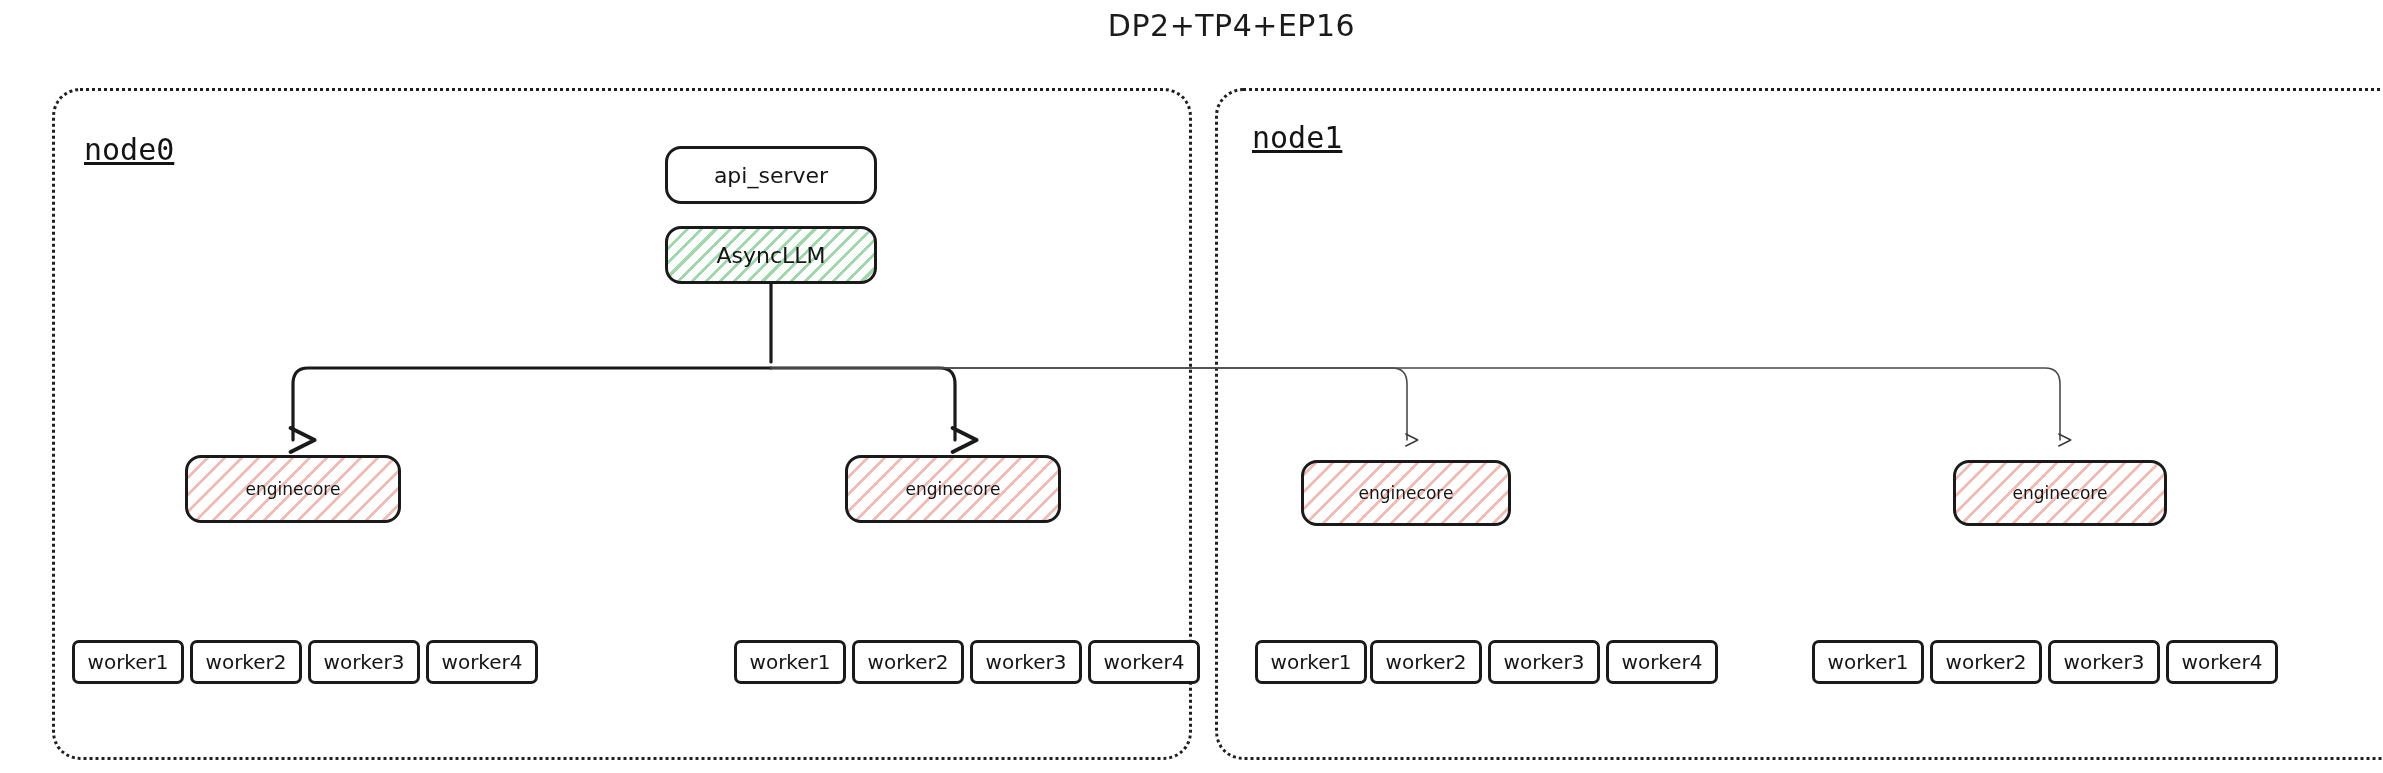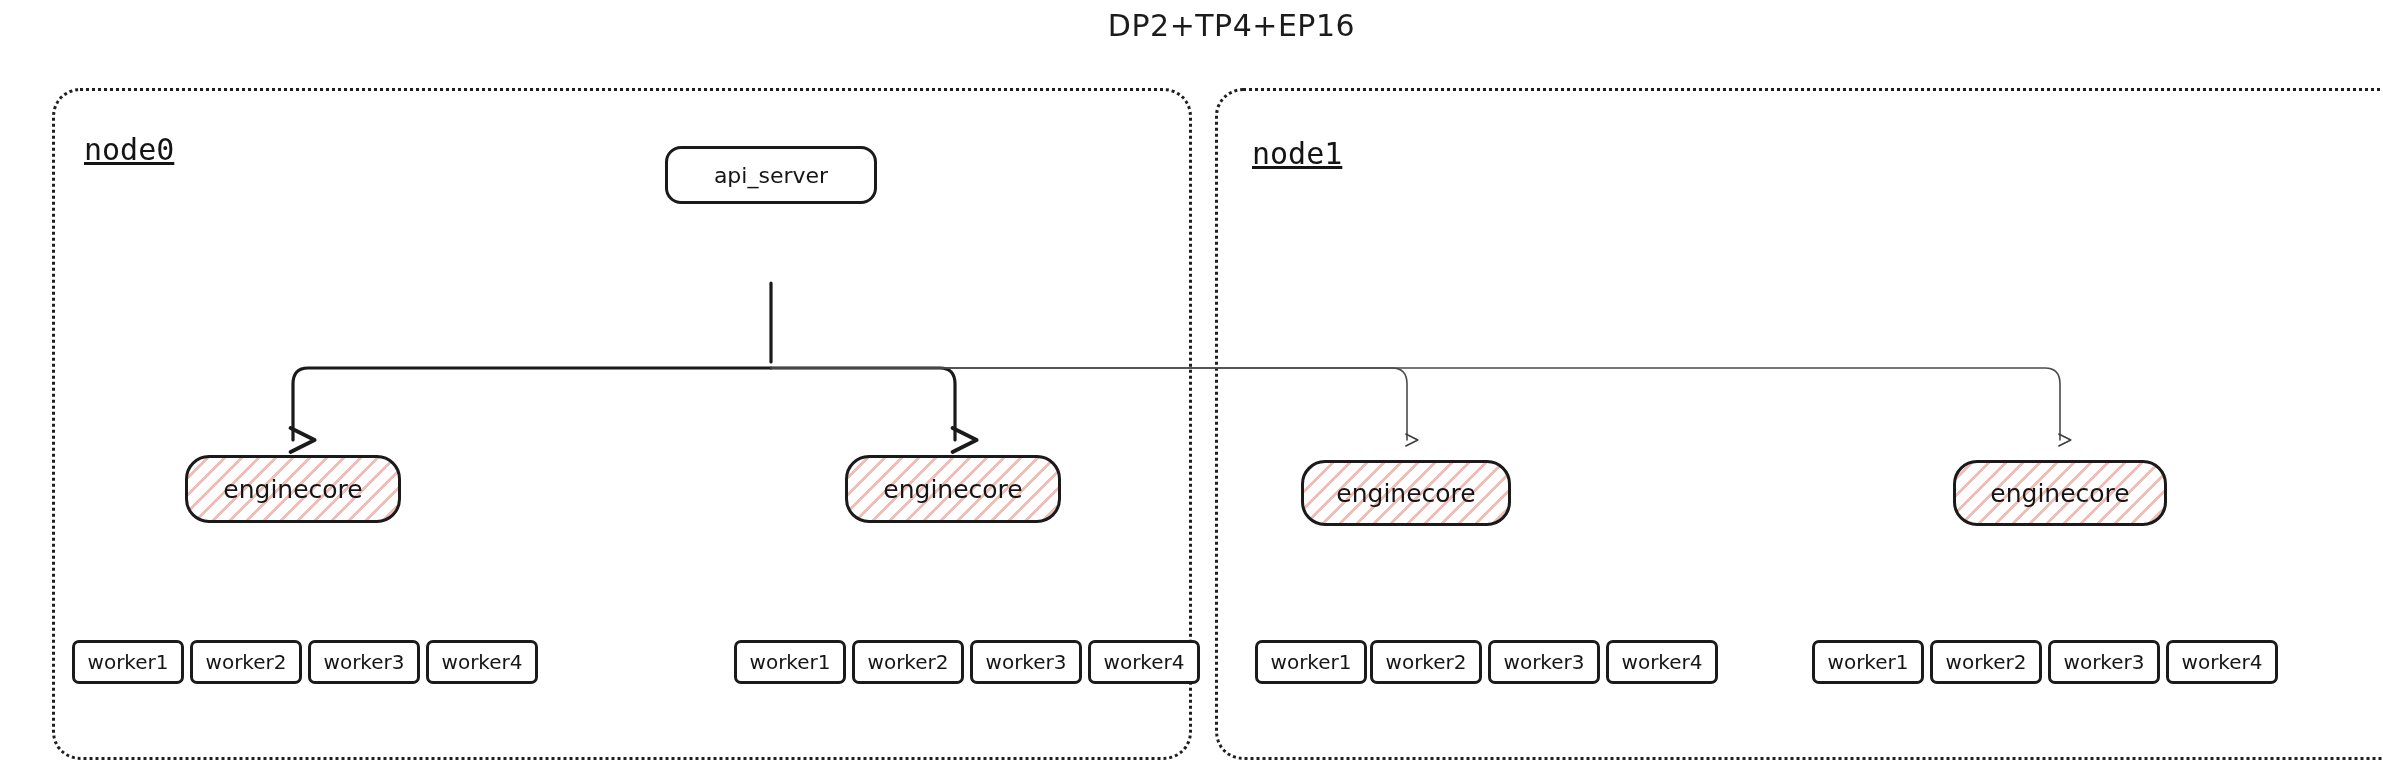--- a/index.html
+++ b/index.html
@@ -74,22 +74,22 @@
     font-size: 22px;
     background-image: repeating-linear-gradient(
       -45deg,
       rgba(255,255,255,0) 0px,
       rgba(255,255,255,0) 7px,
       #9fd8ab 7px,
       #9fd8ab 10px
     );
   }
   .box-enginecore {
-    border-radius: 24px;
-    font-size: 25px;
+    border-radius: 16px;
+    font-size: 17px;
     background-image: repeating-linear-gradient(
       -45deg,
       rgba(255,255,255,0) 0px,
       rgba(255,255,255,0) 9px,
       #f3bdb6 9px,
       #f3bdb6 12px
     );
   }
   .box-worker {
     border-radius: 7px;
@@ -111,21 +111,21 @@
 <body>
 
 <div id="stage">
 
   <div class="diagram-title">DP2+TP4+EP16</div>
 
   <div class="node-container" style="left:12px; top:88px; width:1140px; height:672px;"></div>
   <div class="node-label" style="left:44px; top:132px;">node0</div>
 
   <div class="node-container" style="left:1175px; top:88px; width:1196px; height:672px;"></div>
-  <div class="node-label" style="left:1212px; top:136px;">node1</div>
+  <div class="node-label" style="left:1212px; top:120px;">node1</div>
 
   <svg id="wires" viewBox="0 0 2383 773" xmlns="http://www.w3.org/2000/svg">
     <defs>
       <marker id="ah-bold" viewBox="0 0 12 12" refX="6" refY="10" markerWidth="9" markerHeight="9" orient="auto-start-reverse">
         <path d="M 1 1 L 6 11 L 11 1" fill="none" stroke="#1a1a1a" stroke-width="1.6" stroke-linecap="round" stroke-linejoin="round" transform="rotate(180 6 6)"></path>
       </marker>
       <marker id="ah-thin" viewBox="0 0 12 12" refX="6" refY="10" markerWidth="9" markerHeight="9" orient="auto-start-reverse">
         <path d="M 1 1 L 6 11 L 11 1" fill="none" stroke="#3a3a3a" stroke-width="1.2" stroke-linecap="round" stroke-linejoin="round" transform="rotate(180 6 6)"></path>
       </marker>
     </defs>
@@ -136,20 +136,21 @@
 
     <path d="M 731 368 L 900 368 Q 915 368 915 384 L 915 440" fill="none" stroke="#1a1a1a" stroke-width="3.2" stroke-linecap="round" stroke-linejoin="round" marker-end="url(#ah-bold)"></path>
 
     <path d="M 731 368 L 1352 368 Q 1367 368 1367 384 L 1367 440" fill="none" stroke="#4a4a4a" stroke-width="1.6" stroke-linecap="round" stroke-linejoin="round" marker-end="url(#ah-thin)"></path>
 
     <path d="M 731 368 L 2005 368 Q 2020 368 2020 384 L 2020 440" fill="none" stroke="#4a4a4a" stroke-width="1.6" stroke-linecap="round" stroke-linejoin="round" marker-end="url(#ah-thin)"></path>
   </svg>
 
   <div class="box box-api" style="left:625px; top:146px; width:212px; height:58px;">api_server</div>
 
+  <div class="box box-async" style="left:625px; top:226px; width:212px; height:58px;">AsyncLLM</div>
 
   <div class="box box-enginecore" style="left:145px; top:455px; width:216px; height:68px;">enginecore</div>
 
   <div class="box box-enginecore" style="left:805px; top:455px; width:216px; height:68px;">enginecore</div>
 
   <div class="box box-enginecore" style="left:1261px; top:460px; width:210px; height:66px;">enginecore</div>
 
   <div class="box box-enginecore" style="left:1913px; top:460px; width:214px; height:66px;">enginecore</div>
 
   <div class="box box-worker" style="left:32px; top:640px; width:112px; height:44px;">worker1</div>

